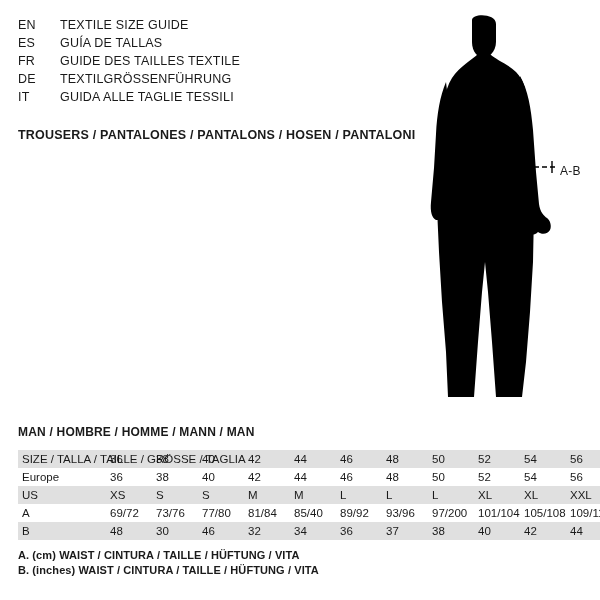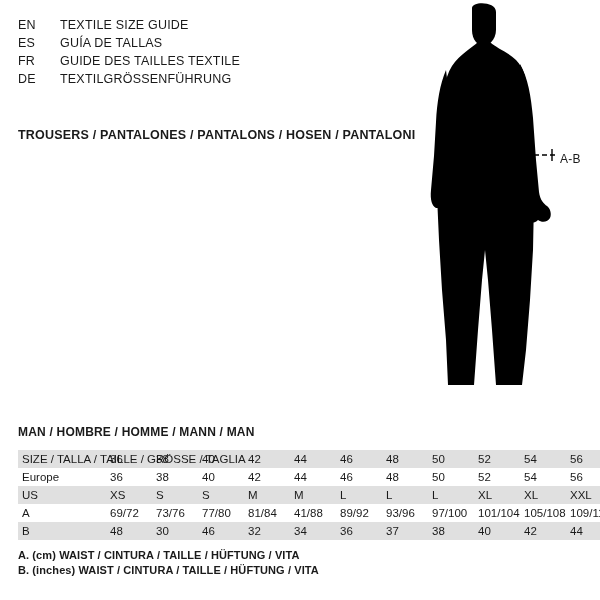--- a/index.html
+++ b/index.html
@@ -54,21 +54,21 @@
     left: 18px;
     font-size: 12.5px;
     font-weight: bold;
     letter-spacing: 0.2px;
     color: #1a1a1a;
   }
 
   
   .figure-wrap {
     position: absolute;
-    top: 0;
+    top: 12px;
     left: 400px;
     width: 200px;
     height: 400px;
   }
   .figure-svg {
     position: absolute;
     top: 0;
     left: 0;
   }
   .ab-label {
@@ -149,20 +149,24 @@
       <span class="lang-code">ES</span>
       <span class="lang-text">GUÍA DE TALLAS</span>
     </div>
     <div class="lang-row">
       <span class="lang-code">FR</span>
       <span class="lang-text">GUIDE DES TAILLES TEXTILE</span>
     </div>
     <div class="lang-row">
       <span class="lang-code">DE</span>
       <span class="lang-text">TEXTILGRÖSSENFÜHRUNG</span>
+    </div>
+    <div class="lang-row">
+      <span class="lang-code">IT</span>
+      <span class="lang-text">GUIDA ALLE TAGLIE TESSILI</span>
     </div>
   </div>
 
   <div class="category-line">TROUSERS / PANTALONES / PANTALONS / HOSEN / PANTALONI</div>
 
   <div class="figure-wrap">
     <svg class="figure-svg" width="200" height="400" viewBox="0 0 200 400">
 
       <path fill="#000000" d="M72,8 C72,1 96,1 96,12 L96,30 C96,40 88,46 84,46 C78,46 72,40 72,30 Z"></path>
 
@@ -227,24 +231,24 @@
         <td class="val">XL</td>
         <td class="val">XL</td>
         <td class="val">XXL</td>
       </tr>
       <tr>
         <td class="label-col">A</td>
         <td class="val">69/72</td>
         <td class="val">73/76</td>
         <td class="val">77/80</td>
         <td class="val">81/84</td>
-        <td class="val">41/88</td>
+        <td class="val">85/40</td>
         <td class="val">89/92</td>
         <td class="val">93/96</td>
-        <td class="val">97/100</td>
+        <td class="val">97/200</td>
         <td class="val">101/104</td>
         <td class="val">105/108</td>
         <td class="val">109/112</td>
       </tr>
       <tr class="shaded">
         <td class="label-col">B</td>
         <td class="val">48</td>
         <td class="val">30</td>
         <td class="val">46</td>
         <td class="val">32</td>

